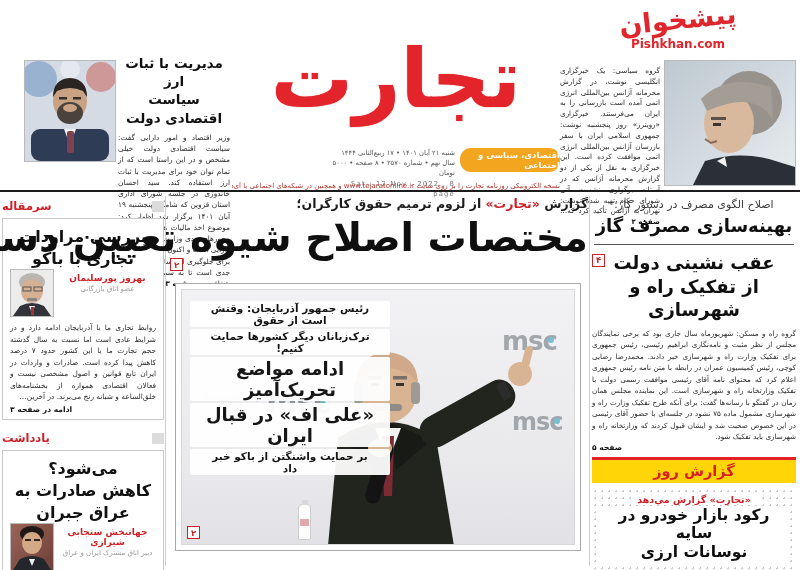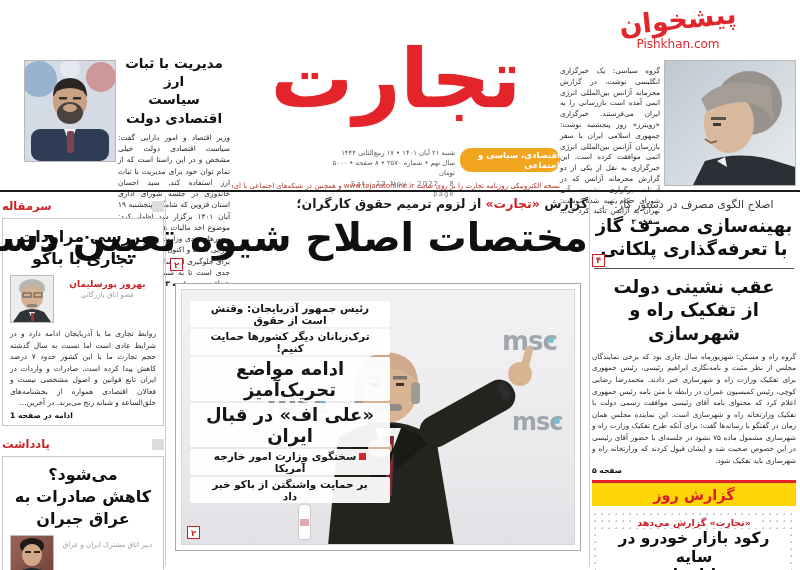--- a/index.html
+++ b/index.html
@@ -5,21 +5,21 @@
   * { margin:0; padding:0; box-sizing:border-box; }
   html,body { background:#fff; }
   .page {
     position:relative; width:800px; height:570px; background:#fff;
     font-family:"DejaVu Sans","Liberation Sans",sans-serif;
     direction:rtl; overflow:hidden; color:#1a1a1a;
   }
   
   .pishkhan { position:absolute; top:4px; right:52px; width:140px; text-align:center; }
   .pishkhan .logo { color:#e0262c; font-size:27px; font-weight:900; transform:rotate(-6deg); display:inline-block; letter-spacing:-1px; }
-  .pishkhan .url { color:#e0262c; font-size:12px; font-weight:normal; direction:ltr; margin-top:2px; }
+  .pishkhan .url { color:#e0262c; font-size:12px; font-weight:bold; direction:ltr; margin-top:2px; }
   
   .masthead { position:absolute; top:36px; left:232px; width:328px; }
   .masthead .title { font-size:82px; font-weight:900; color:#e3242b; text-align:center; line-height:1.05; letter-spacing:-3px; text-shadow:0 0 1px #e3242b; }
   .mast-row { position:absolute; top:112px; right:0; left:0; display:flex; gap:5px; align-items:stretch; }
   .cat-box { background:#f2a51e; color:#fff; font-size:8.5px; font-weight:bold; width:100px; height:24px; display:flex; align-items:center; justify-content:center; border-radius:11px; }
   .dates { width:128px; font-size:6.8px; color:#555; text-align:right; line-height:1.5; }
   .dates .en { direction:ltr; letter-spacing:1.2px; color:#777; }
   .tagline { position:absolute; top:146px; right:0; left:0; font-size:7px; color:#b0342c; text-align:center; white-space:nowrap; overflow:hidden; }
   
   .tl-art { position:absolute; top:28px; left:4px; width:226px; height:162px; }
@@ -37,21 +37,21 @@
   
   .rule-top { position:absolute; top:190px; left:0; right:0; height:2px; background:#1c1c1c; }
   .vsep { position:absolute; top:196px; bottom:4px; width:1px; background:#cfcfcf; }
   
   .col-left { position:absolute; top:198px; left:2px; width:162px; }
   .sec-head { display:flex; align-items:center; justify-content:space-between; gap:5px; height:16px; }
   .sec-head .tabbox { width:12px; height:11px; background:#dcdcdc; }
   .sec-head .sec-label { color:#cc2127; font-size:11.5px; font-weight:bold; }
   .side-box { border:1px solid #c9c9c9; background:#fff; margin-top:4px; padding:7px 7px 5px; }
   .side-title { font-size:16px; font-weight:800; text-align:center; color:#111; line-height:1.35; }
-  .author-row { display:flex; margin-top:6px; gap:5px; align-items:flex-start; }
+  .author-row { display:flex; gap:5px; align-items:flex-start; }
   .author-photo { width:44px; height:48px; border:1px solid #bbb; flex:0 0 auto; }
   .author-names { flex:1; text-align:center; padding-top:4px; }
   .author-name { color:#cc2127; font-size:9px; font-weight:bold; }
   .author-role { color:#9a9a9a; font-size:7px; margin-top:2px; }
   .side-body { margin-top:5px; font-size:7.4px; line-height:1.55; text-align:justify; color:#2b2b2b; }
   .cont { font-size:7.6px; font-weight:bold; text-align:left; margin-top:3px; color:#111; }
   
   .col-center { position:absolute; top:196px; left:168px; width:420px; }
   .kicker { font-size:12.5px; font-weight:bold; color:#1c1c1c; }
   .kicker .brand { color:#cc2127; }
@@ -188,34 +188,35 @@
             <rect x="12" y="17" width="8" height="4" fill="none" stroke="#555" stroke-width="1"></rect>
             <rect x="23" y="17" width="8" height="4" fill="none" stroke="#555" stroke-width="1"></rect>
             <rect x="16" y="28" width="10" height="3" rx="1" fill="#8a8580"></rect>
             <path d="M2 46 L9 36 Q21 30 33 36 L40 46 Z" fill="#30343a"></path>
             <polygon points="18,36 24,36 21,43" fill="#f2f2f2"></polygon>
             <rect x="20" y="37" width="3" height="8" fill="#a23336"></rect>
           </svg>
         </div>
       </div>
       <div class="side-body">روابط تجاری ما با آذربایجان ادامه دارد و در شرایط عادی است اما نسبت به سال گذشته حجم تجارت ما با این کشور حدود ۷ درصد کاهش پیدا کرده است. صادرات و واردات در ایران تابع قوانین و اصول مشخصی نیست و فعالان اقتصادی همواره از بخشنامه‌های خلق‌الساعه و شبانه رنج می‌برند. در آخرین… </div>
-      <div class="cont">ادامه در صفحه 1</div>
+      <div class="cont">ادامه در صفحه ۳</div>
     </div>
 
     <div class="sec-head" style="margin-top:10px">
       <span class="tabbox"></span>
       <span class="sec-label">یادداشت</span>
     </div>
     <div class="side-box">
       <div class="side-title">
         <div>می‌شود؟</div>
         <div>کاهش صادرات به عراق جبران</div>
       </div>
       <div class="author-row">
         <div class="author-names">
+          <div class="author-name">جهانبخش سنجابی شیرازی</div>
           <div class="author-role">دبیر اتاق مشترک ایران و عراق</div>
         </div>
         <div class="author-photo">
           <svg width="42" height="46" viewBox="0 0 42 46" preserveAspectRatio="none">
             <defs>
                 <linearGradient id="nbg" x1="0" y1="0" x2="1" y2="1">
               <stop offset="0" stop-color="#9c6458"></stop>
                   <stop offset="1" stop-color="#6e4038"></stop>
             </linearGradient>
               </defs>
@@ -286,35 +287,33 @@
           <rect x="317" y="92" width="10" height="18" rx="4" transform="rotate(-25 322 101)" fill="#2c2c2c"></rect>
           <circle cx="338" cy="84" r="12" fill="#d9b493"></circle>
           <rect x="341" y="56" width="8" height="24" rx="4" transform="rotate(14 345 68)" fill="#d9b493"></rect>
         </svg>
 
         <div class="overlay-panel">
           <div><span class="ov-line ov-top">رئیس جمهور آذربایجان: وقتش است از حقوق</span></div>
           <div><span class="ov-line ov-top">ترک‌زبانان دیگر کشورها حمایت کنیم!</span></div>
           <div><span class="ov-line ov-head">ادامه مواضع تحریک‌آمیز</span></div>
           <div><span class="ov-line ov-head">«علی اف» در قبال ایران</span></div>
-          <div><span class="ov-line ov-sub"><i class="red-sq"></i><span>سخنگوی وزارت امور خارجه آمریکا</span></span></div>
           <div><span class="ov-line ov-sub">بر حمایت واشنگتن از باکو خبر داد</span></div>
         </div>
 
         <div class="bottle"></div>
         <span class="badge photo-badge">۲</span>
       </div>
     </div>
   </div>
 
   <div class="col-right">
     <div class="rc-kicker">اصلاح الگوی مصرف در دستور کار؛</div>
     <div class="rc-h">
       <div>بهینه‌سازی مصرف گاز</div>
-      <div>با تعرفه‌گذاری پلکانی</div>
       <span class="badge rc-badge">۴</span>
     </div>
     <div class="rc-div"></div>
     <div class="rc-h">
       <div>عقب نشینی دولت</div>
       <div>از تفکیک راه و شهرسازی</div>
     </div>
     <div class="rc-body"><span>گروه راه و مسکن: شهریورماه سال جاری بود که برخی نمایندگان مجلس از نظر مثبت و نامه‌نگاری ابراهیم رئیسی، رئیس جمهوری برای تفکیک وزارت راه و شهرسازی خبر دادند. محمدرضا رضایی کوچی، رئیس کمیسیون عمران در رابطه با متن نامه رئیس جمهوری اعلام کرد که محتوای نامه آقای رئیسی موافقت رسمی دولت با تفکیک وزارتخانه راه و شهرسازی است. این نماینده مجلس همان زمان در گفتگو با رسانه‌ها گفت: برای آنکه طرح تفکیک وزارت راه و شهرسازی مشمول ماده ۷۵ نشود در جلسه‌ای با حضور آقای رئیسی در این خصوص صحبت شد و ایشان قبول کردند که وزارتخانه راه و شهرسازی باید تفکیک شود. </span></div>
     <div class="rc-pageref">صفحه ۵</div>
 

